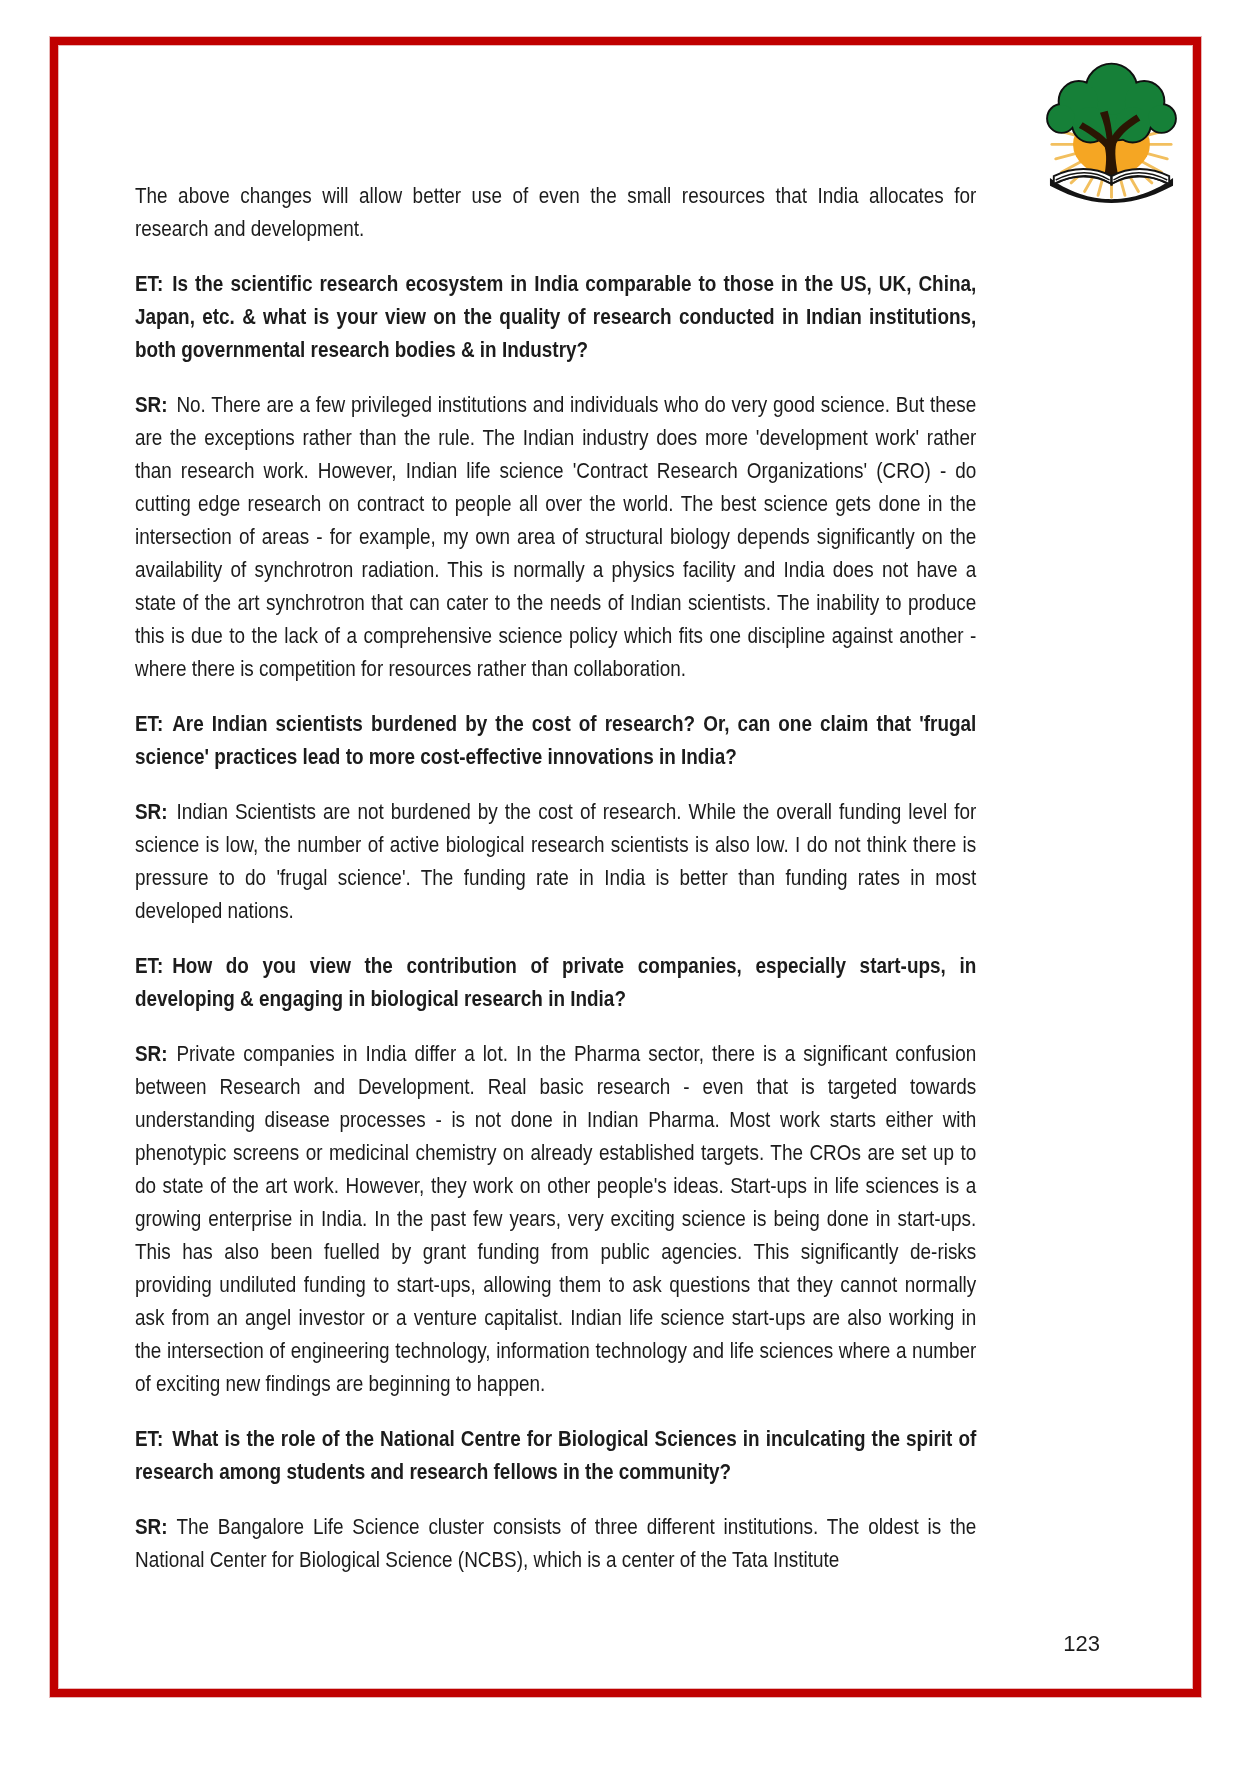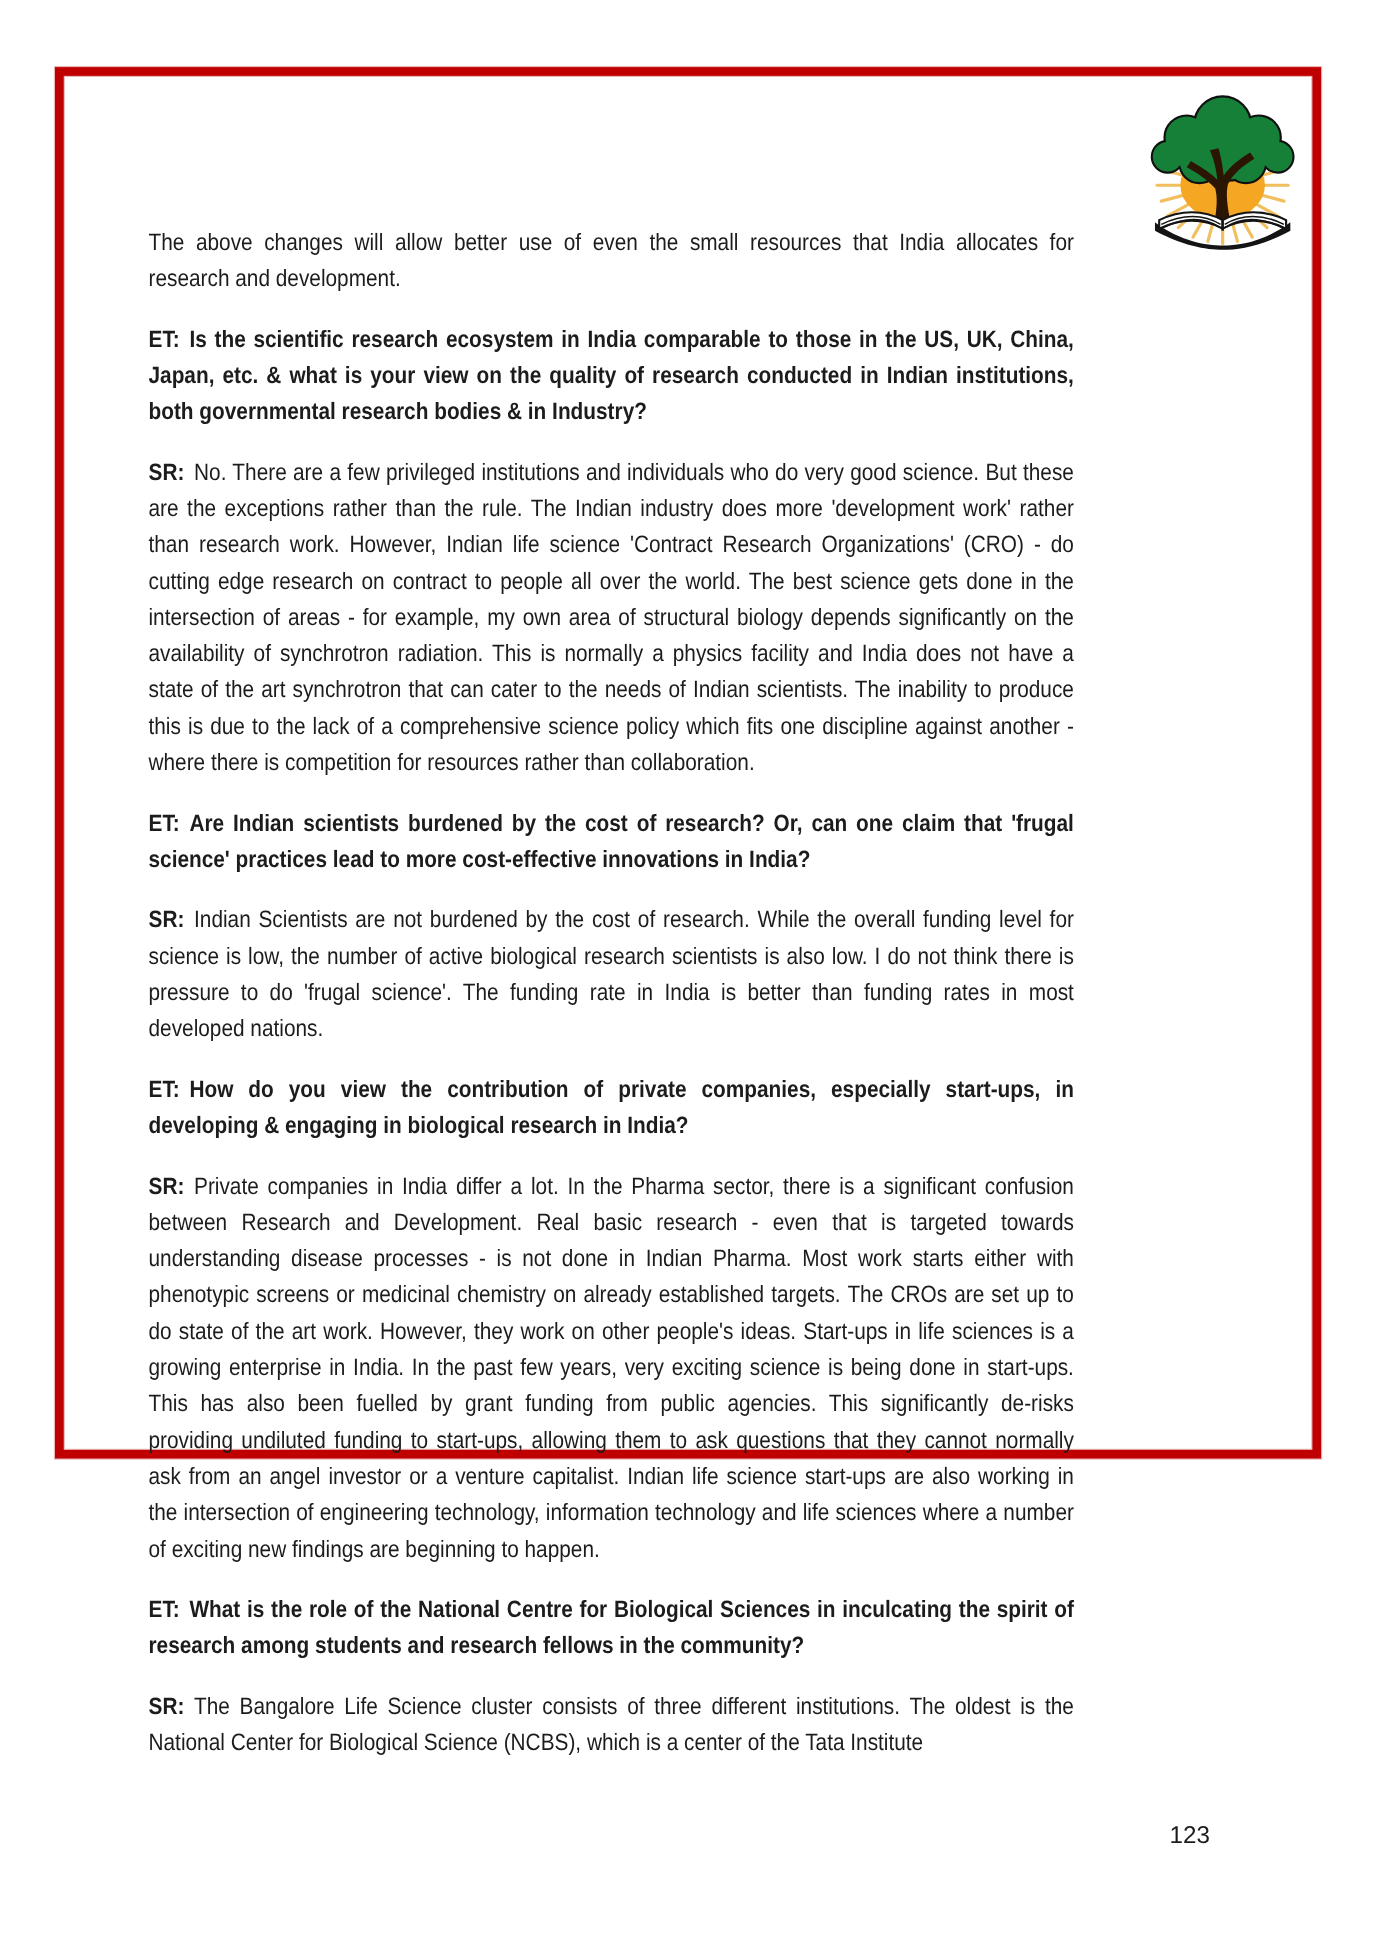--- a/index.html
+++ b/index.html
@@ -11,23 +11,23 @@
   .canvas {
     position: relative;
     width: 1250px;
     height: 1768px;
     background: #ffffff;
     overflow: hidden;
   }
   .frame {
     position: absolute;
     left: 50px;
-    top: 61px;
+    top: 37px;
     width: 1151px;
-    height: 1265px;
+    height: 1660px;
     border: 8px solid #c00000;
     box-sizing: border-box;
     box-shadow: 0 0 0 1px #e8b6b6, inset 0 0 0 1px #e8b6b6;
     background: #ffffff;
   }
   .logo {
     position: absolute;
     top: 10px;
     right: 3px;
     width: 157px;

